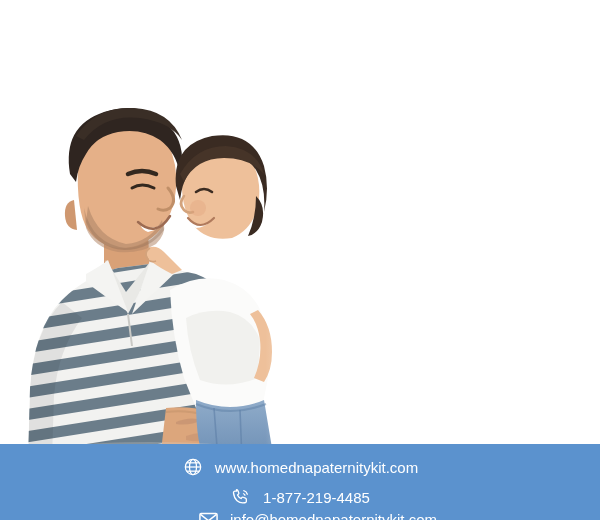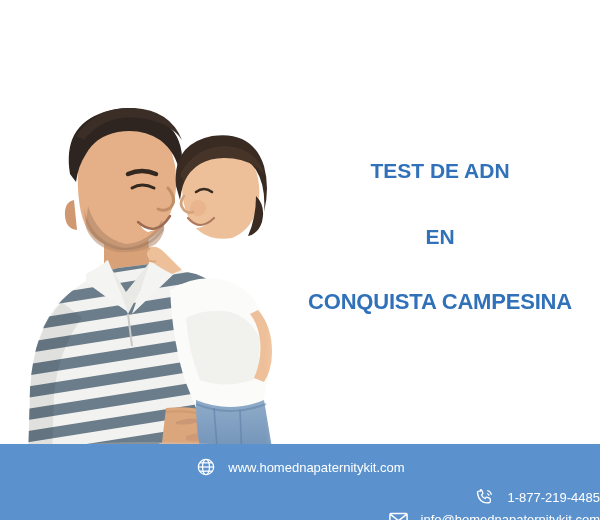--- a/index.html
+++ b/index.html
@@ -81,23 +81,23 @@
     position: absolute;
     left: 0;
     top: 444px;
     width: 600px;
     height: 76px;
     background: #5b92ce;
   }
   .footer-row {
     position: absolute;
     display: flex;
-    align-items: flex-end;
+    align-items: center;
     color: #ffffff;
-    font-size: 13px;
+    font-size: 15px;
     font-family: "Liberation Sans", sans-serif;
   }
   .footer-row-1 {
     left: 0;
     right: 0;
     top: 12px;
     justify-content: center;
   }
   .footer-row-2 {
     left: 0;
@@ -250,25 +250,20 @@
 
       <path d="M258 232 Q272 248 272 274 Q272 292 264 304 L254 300
                Q262 282 260 262 Q258 246 250 236 Z" fill="#eec09a"></path>
 
       <ellipse cx="150" cy="378" rx="120" ry="14" fill="#dcdcdc" opacity="0.25"></ellipse>
 
       <rect x="0" y="0" width="340" height="382" fill="url(#fadeRight)"></rect>
     </svg>
   </div>
 
-  <div class="headline-block">
-    <div class="headline-line l1">TEST DE ADN</div>
-    <div class="headline-line l2">EN</div>
-    <div class="headline-line l3">CONQUISTA CAMPESINA</div>
-  </div>
 
   <div class="footer">
 
     <div class="footer-row footer-row-1">
       <div class="footer-item">
         <span class="footer-icon">
           <svg width="20" height="20" viewBox="0 0 24 24" fill="none" stroke="#ffffff" stroke-width="1.5">
             <circle cx="12" cy="12" r="9.2"></circle>
             <ellipse cx="12" cy="12" rx="4.2" ry="9.2"></ellipse>
             <line x1="2.8" y1="12" x2="21.2" y2="12"></line>

